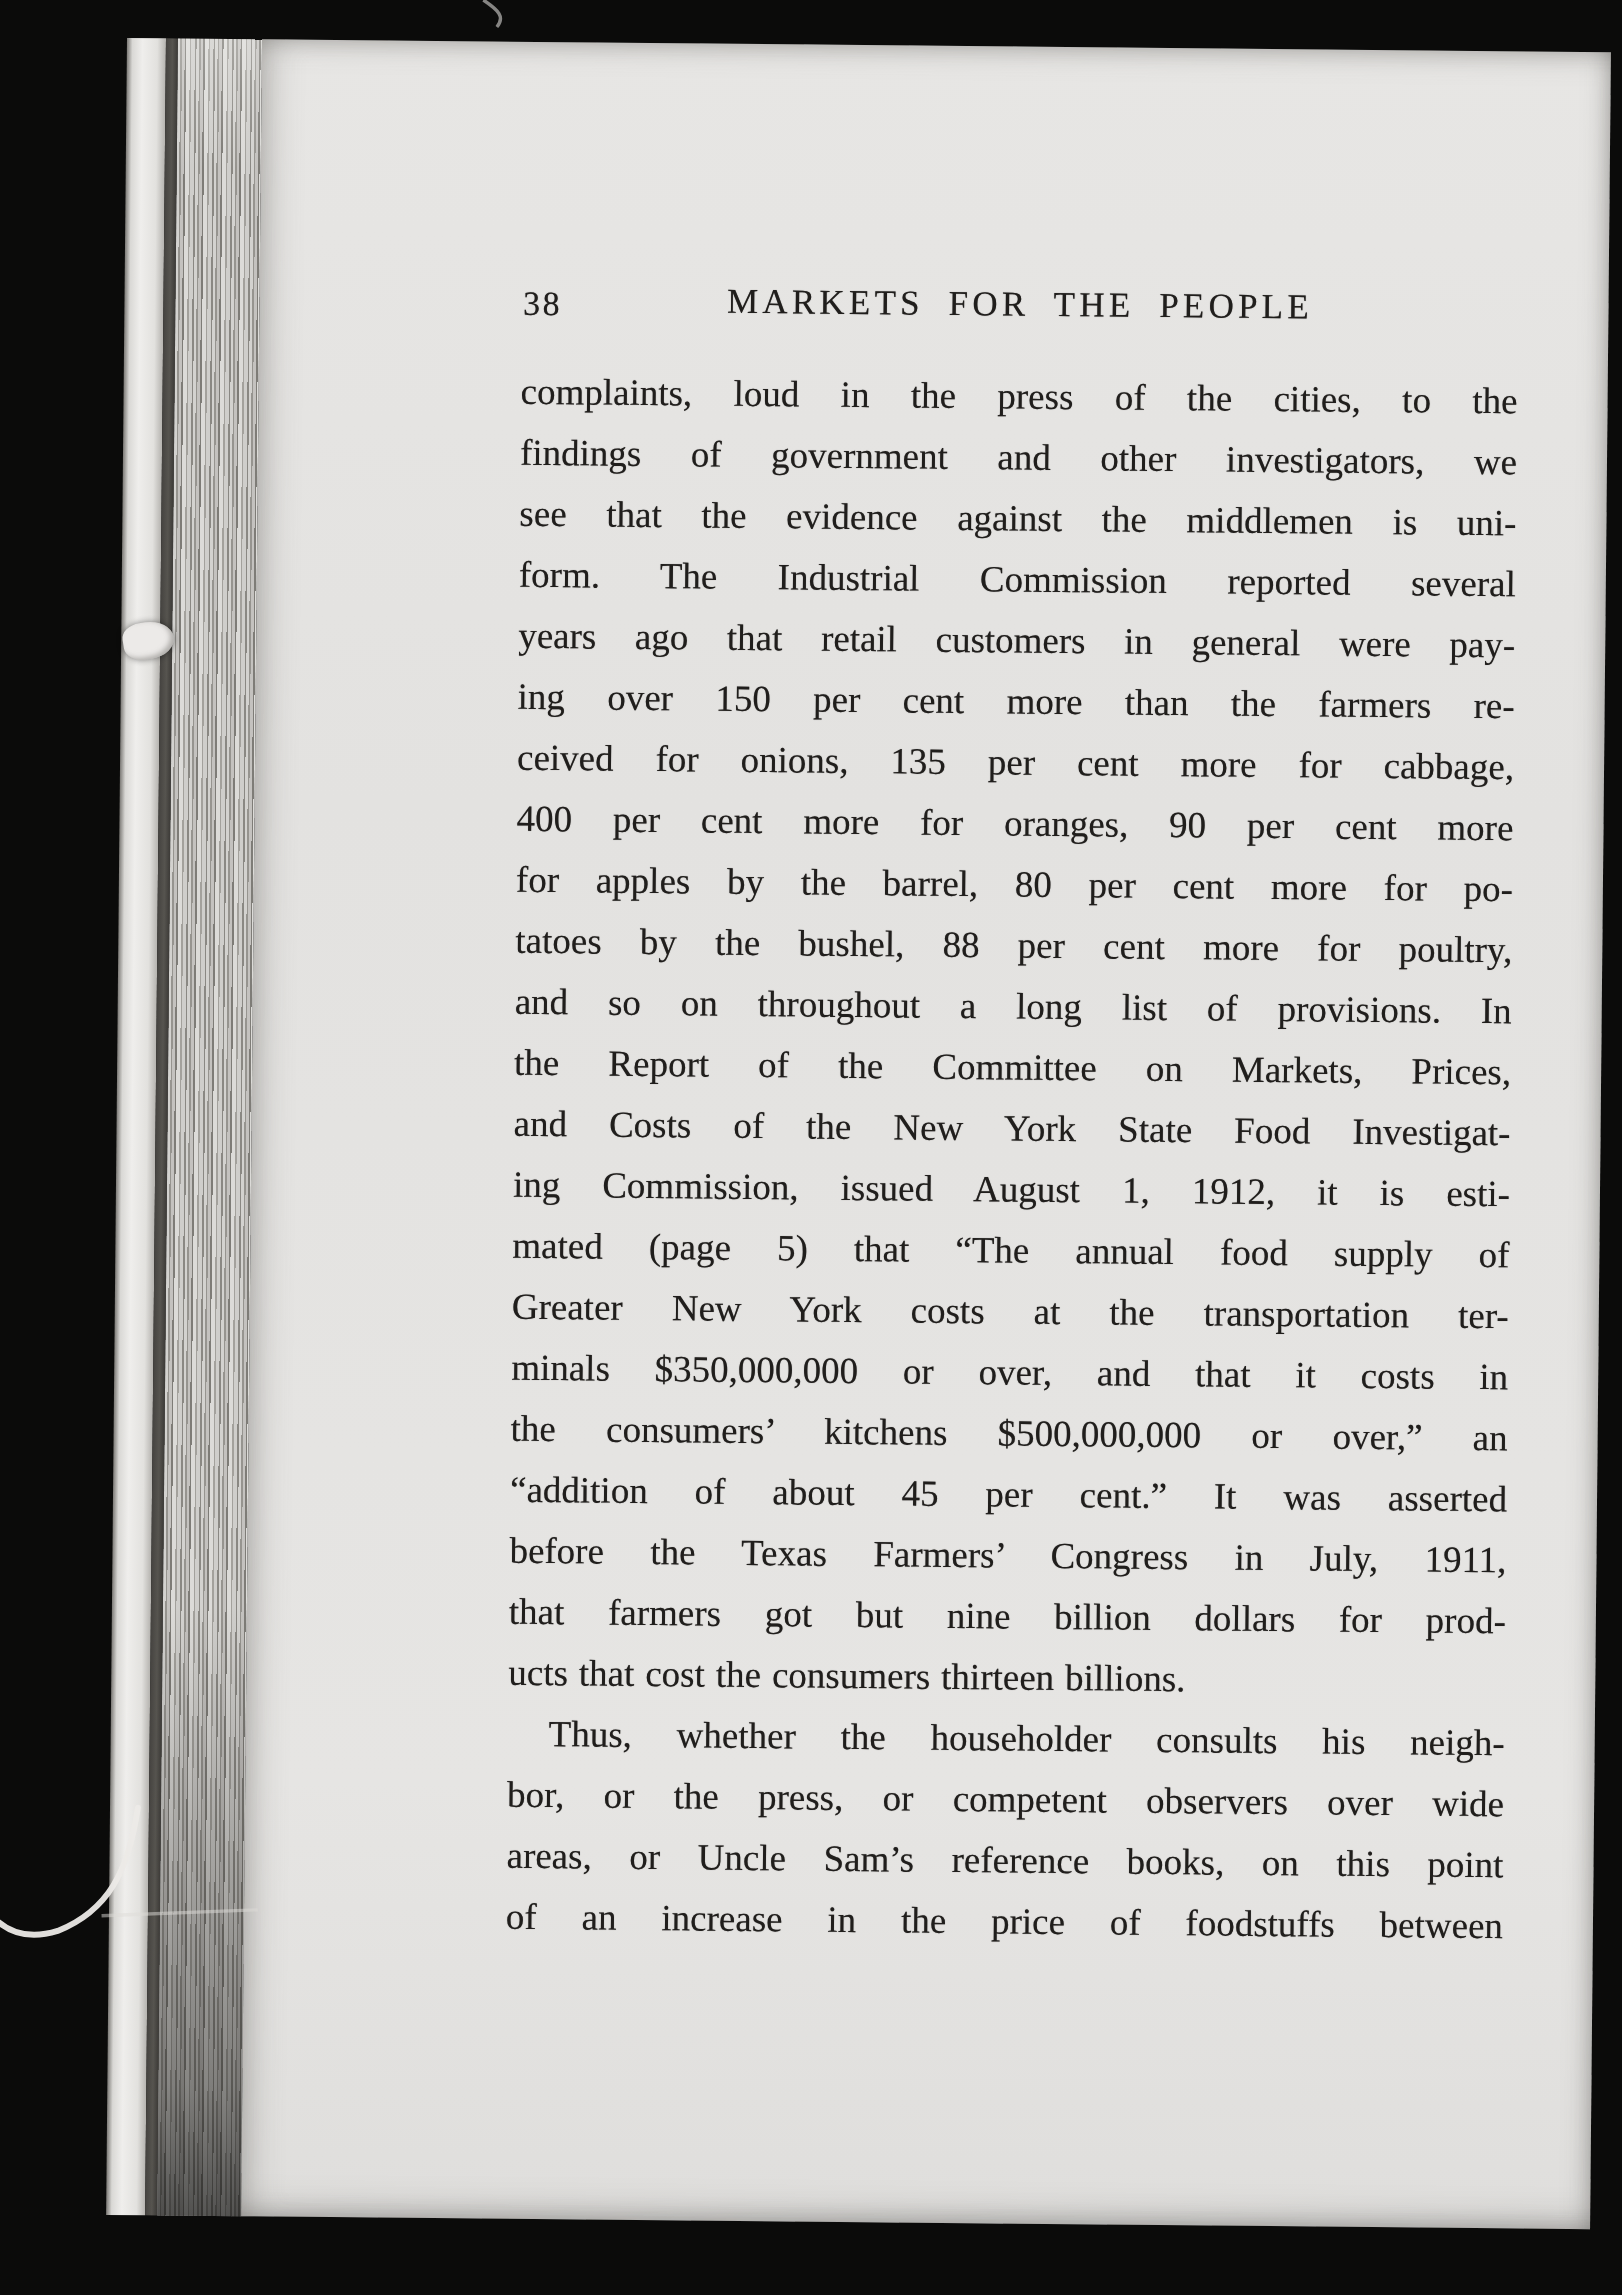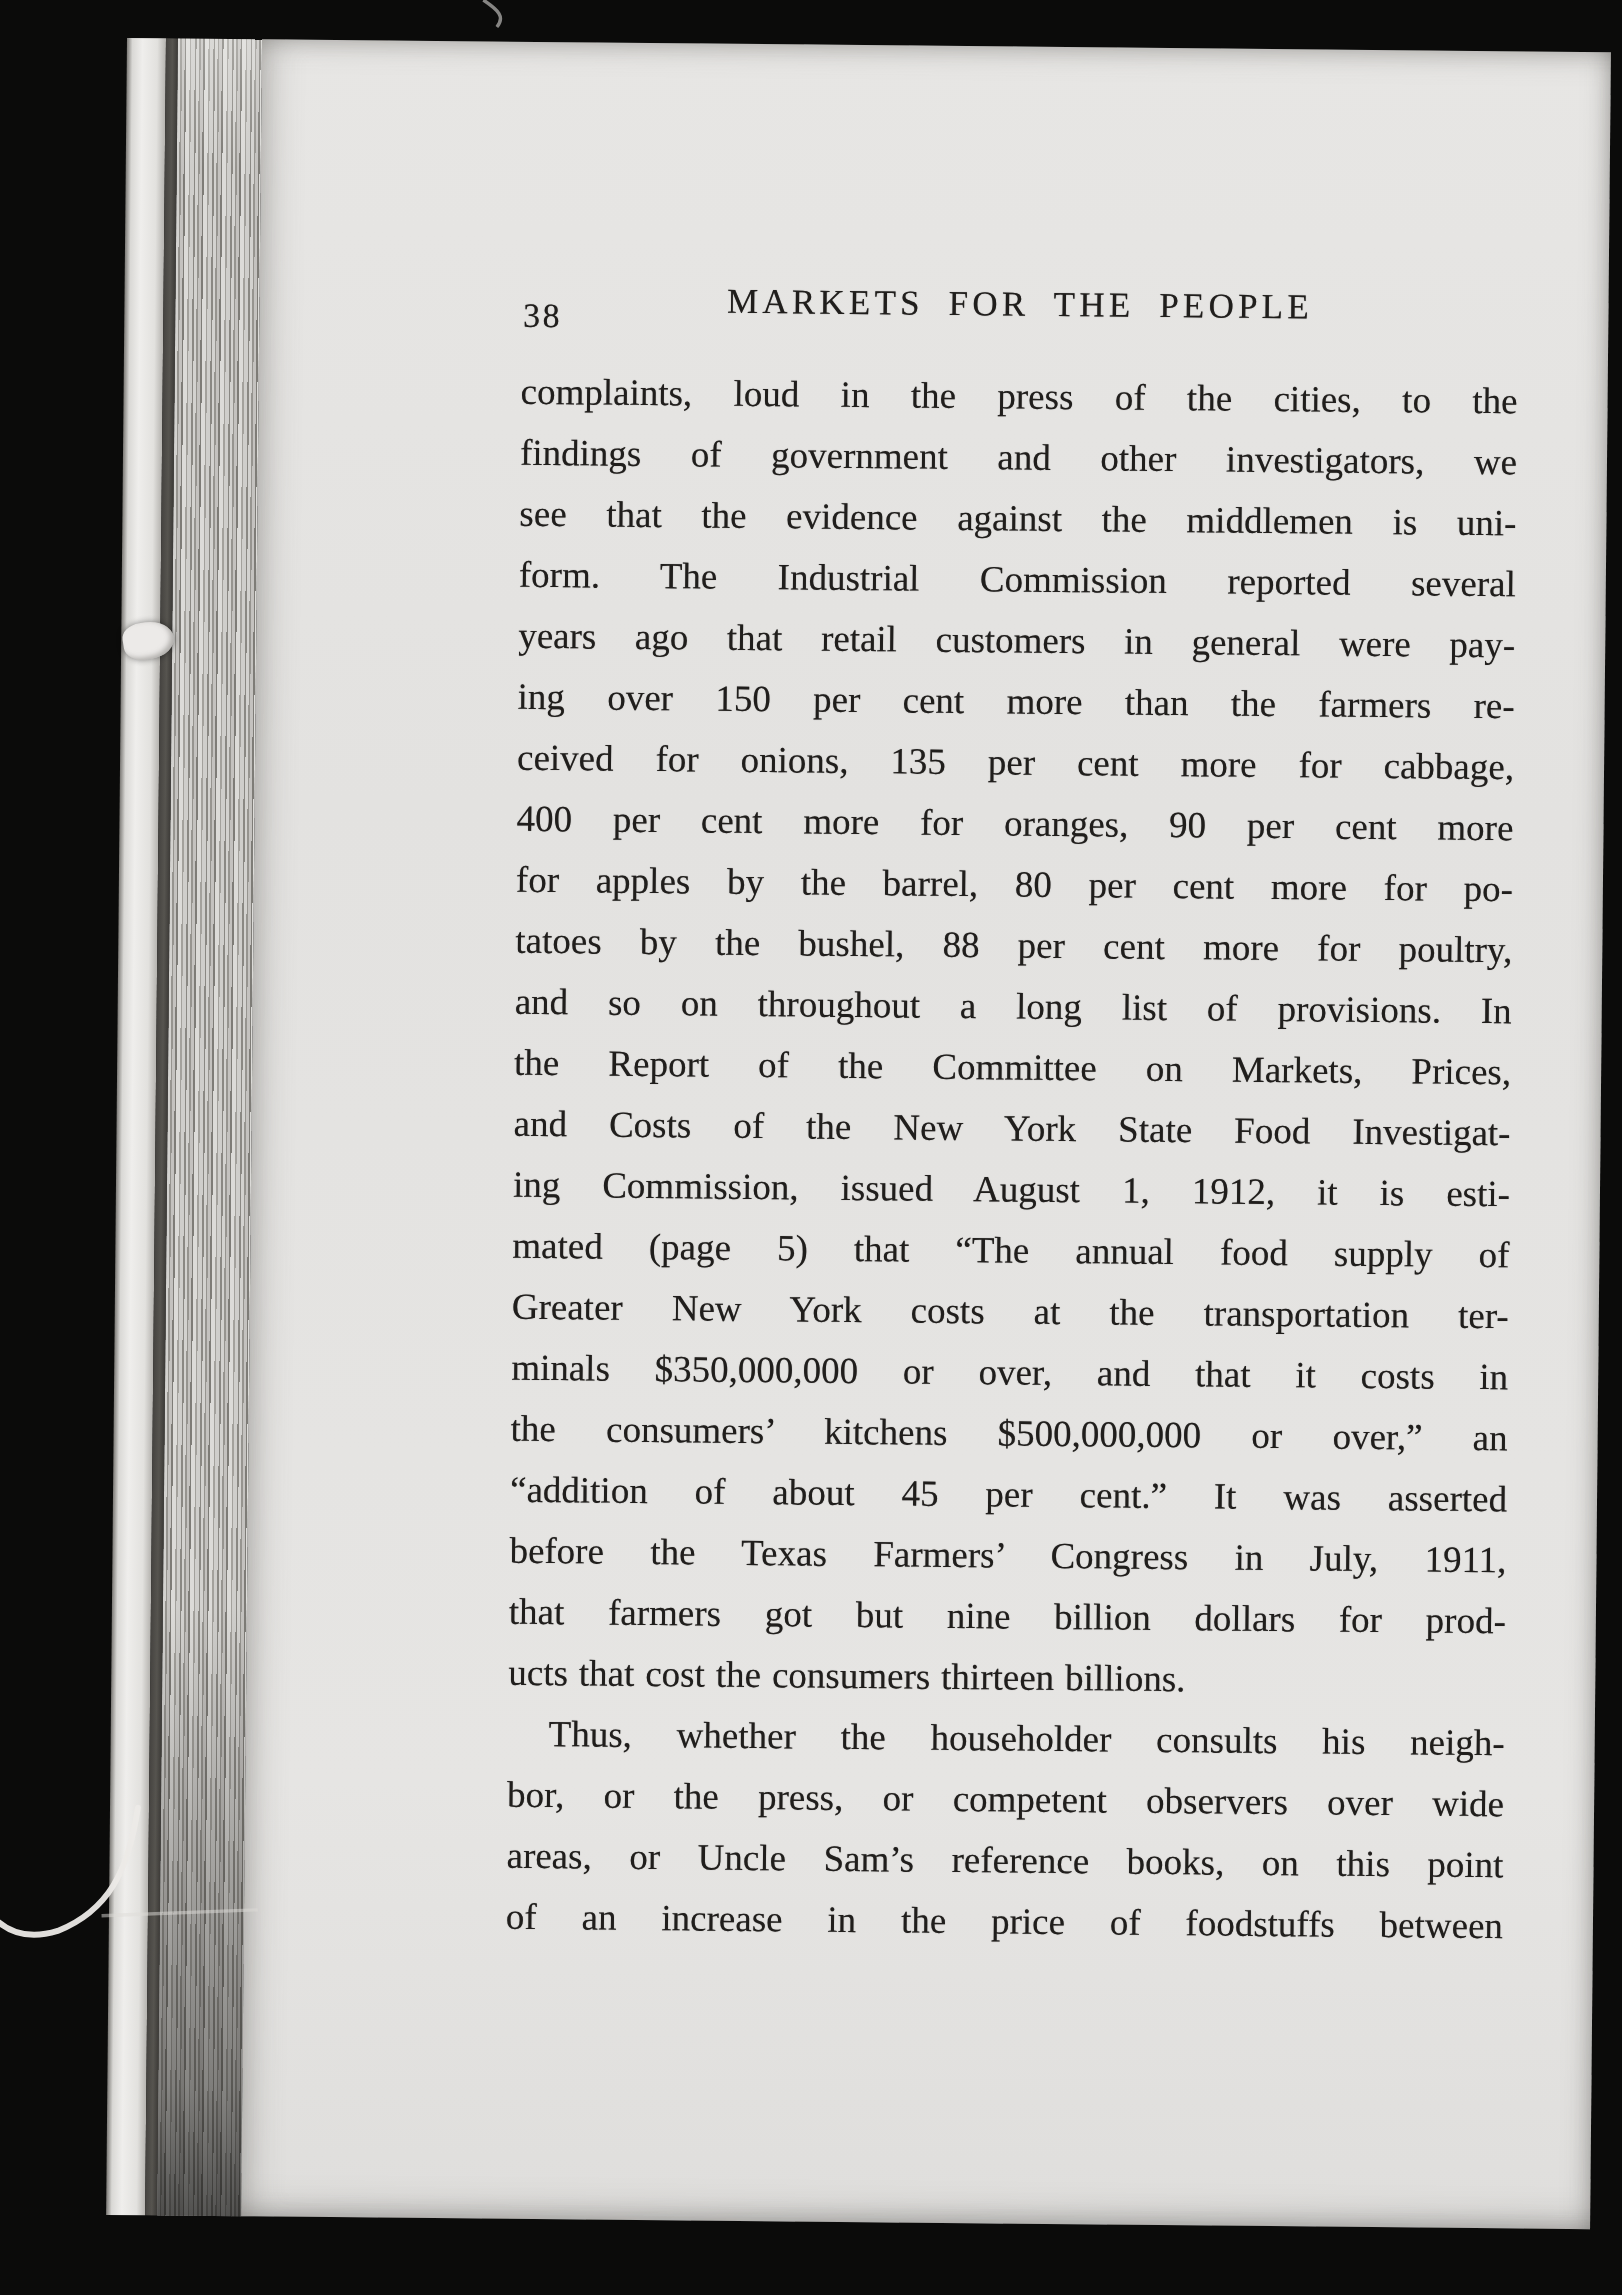--- a/index.html
+++ b/index.html
@@ -53,21 +53,21 @@
       inset -17px 0 29px -20px rgba(70,68,64,.55),
       inset 0 22px 29px -22px rgba(120,118,114,.5),
       inset 0 -25px 34px -24px rgba(90,88,84,.5);
   }
   
   .running-head{
     position:relative;margin:238px 0 0 262px;width:997px;height:49px;
     color:var(--ink);
   }
   .pagenum{
-    position:absolute;left:1.7px;top:17px;
+    position:absolute;left:1.7px;top:5px;
     font-size:34px;letter-spacing:2.5px;
     text-shadow:0 0 0.8px rgba(25,24,22,.6);
   }
   .head-title{
     display:block;text-align:center;
     font-size:35px;letter-spacing:4.2px;word-spacing:12px;
     text-shadow:0 0 0.8px rgba(25,24,22,.6);
   }
   
   .textblock{

